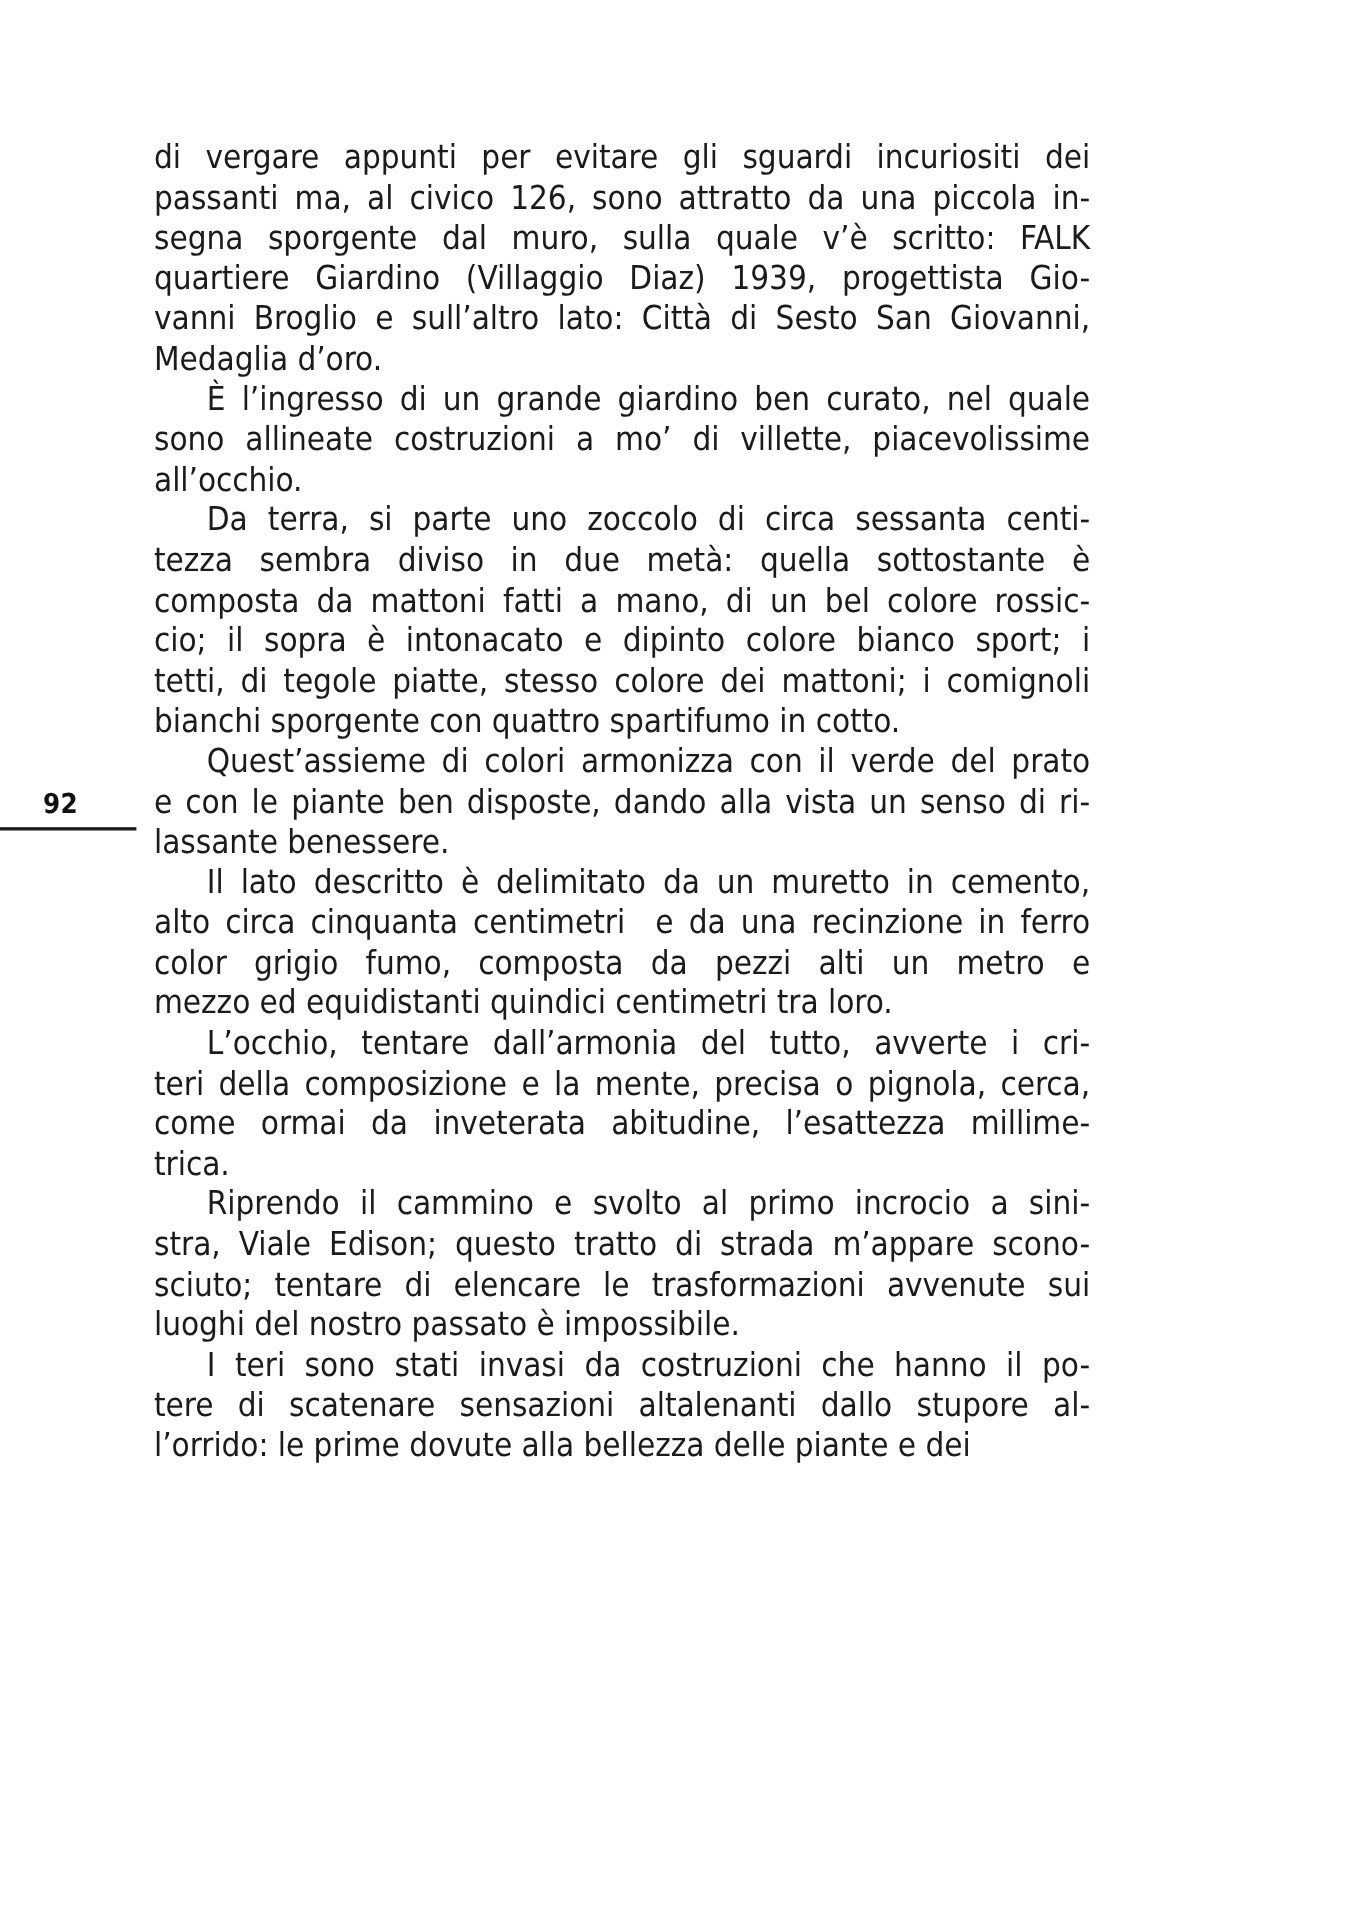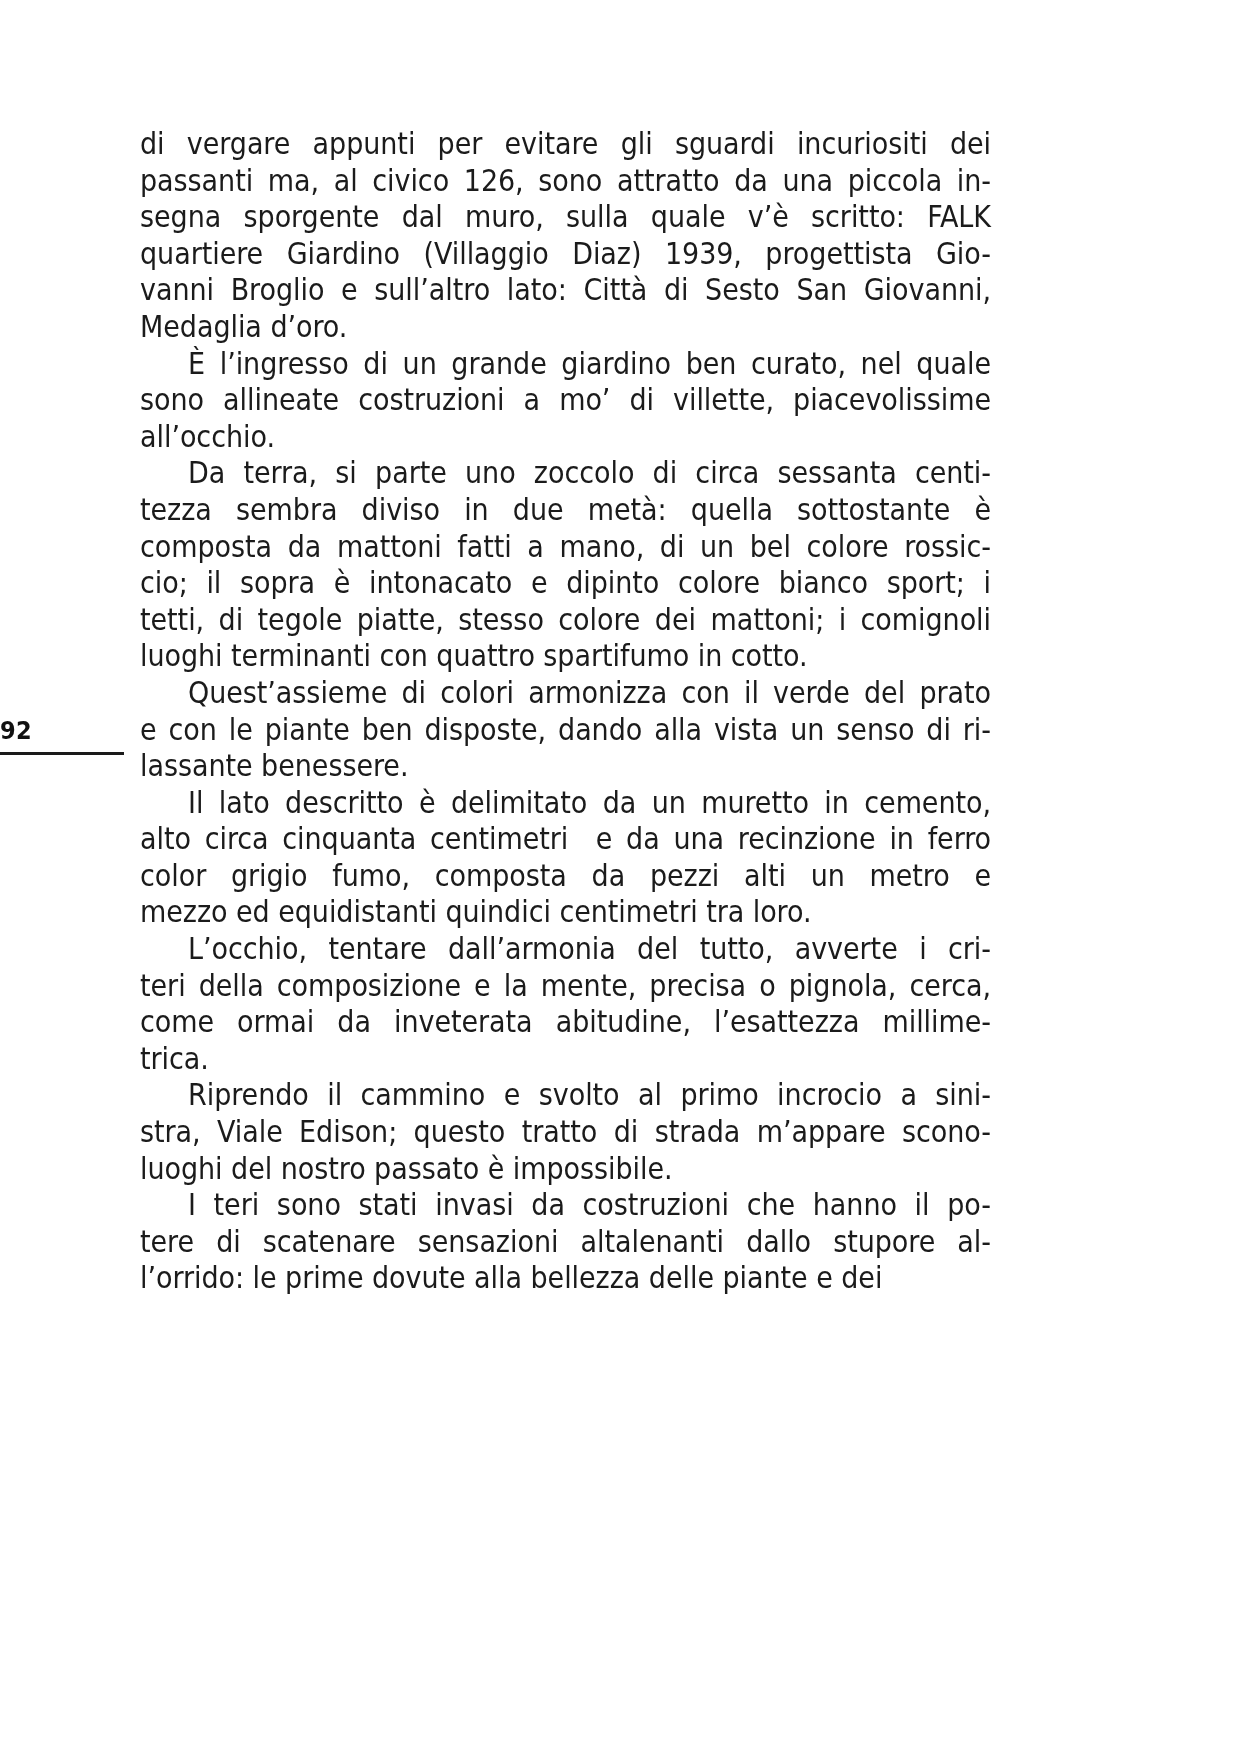--- a/index.html
+++ b/index.html
@@ -25,21 +25,21 @@
 
   
   .folio {
     position: absolute;
     left: 0;
     top: 718px;
     width: 126px;
   }
   .folio-number {
     display: block;
-    text-align: left;
+    text-align: center;
     padding-right: 16px;
     font-size: 25px;
     font-weight: 700;
     line-height: 1;
     letter-spacing: 0.3px;
     color: #111111;
   }
   .folio-rule {
     display: block;
     margin-top: 9px;
@@ -104,21 +104,21 @@
         <span class="line indent">È l’ingresso di un grande giardino ben curato, nel quale</span>
         <span class="line">sono allineate costruzioni a mo’ di villette, piacevolissime</span>
         <span class="line last">all’occhio.</span>
       </p>
       <p class="para">
         <span class="line indent">Da terra, si parte uno zoccolo di circa sessanta centi-</span>
         <span class="line">tezza sembra diviso in due metà: quella sottostante è</span>
         <span class="line">composta da mattoni fatti a mano, di un bel colore rossic-</span>
         <span class="line">cio; il sopra è intonacato e dipinto colore bianco sport; i</span>
         <span class="line">tetti, di tegole piatte, stesso colore dei mattoni; i comignoli</span>
-        <span class="line last">luoghi terminanti con quattro spartifumo in cotto.</span>
+        <span class="line last">bianchi sporgente con quattro spartifumo in cotto.</span>
       </p>
       <p class="para">
         <span class="line indent">Quest’assieme di colori armonizza con il verde del prato</span>
         <span class="line">e con le piante ben disposte, dando alla vista un senso di ri-</span>
         <span class="line last">lassante benessere.</span>
       </p>
       <p class="para">
         <span class="line indent">Il lato descritto è delimitato da un muretto in cemento,</span>
         <span class="line">alto circa cinquanta centimetri  e da una recinzione in ferro</span>
         <span class="line">color grigio fumo, composta da pezzi alti un metro e</span>
@@ -126,20 +126,21 @@
       </p>
       <p class="para">
         <span class="line indent">L’occhio, tentare dall’armonia del tutto, avverte i cri-</span>
         <span class="line">teri della composizione e la mente, precisa o pignola, cerca,</span>
         <span class="line">come ormai da inveterata abitudine, l’esattezza millime-</span>
         <span class="line last">trica.</span>
       </p>
       <p class="para">
         <span class="line indent">Riprendo il cammino e svolto al primo incrocio a sini-</span>
         <span class="line">stra, Viale Edison; questo tratto di strada m’appare scono-</span>
+        <span class="line">sciuto; tentare di elencare le trasformazioni avvenute sui</span>
         <span class="line last">luoghi del nostro passato è impossibile.</span>
       </p>
       <p class="para">
         <span class="line indent">I teri sono stati invasi da costruzioni che hanno il po-</span>
         <span class="line">tere di scatenare sensazioni altalenanti dallo stupore al-</span>
         <span class="line last">l’orrido: le prime dovute alla bellezza delle piante e dei</span>
       </p>
     </div>
 
 </div>

